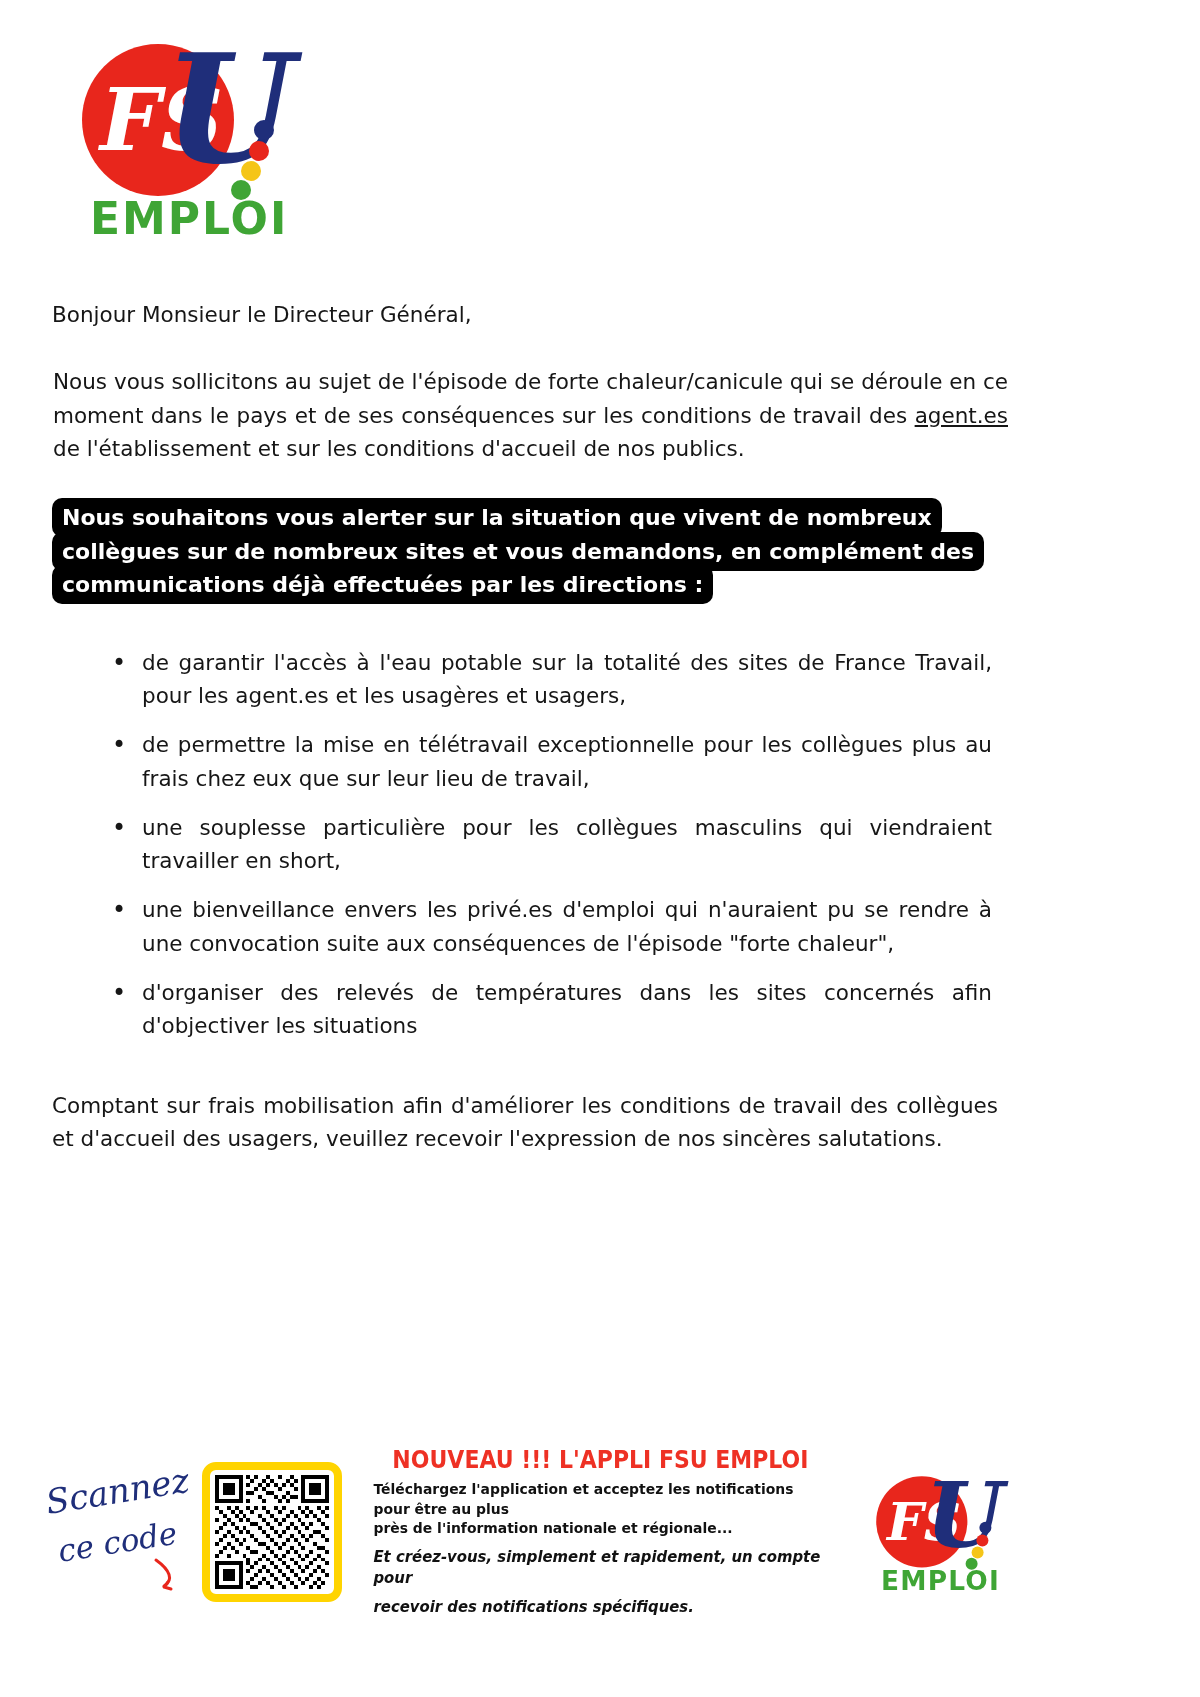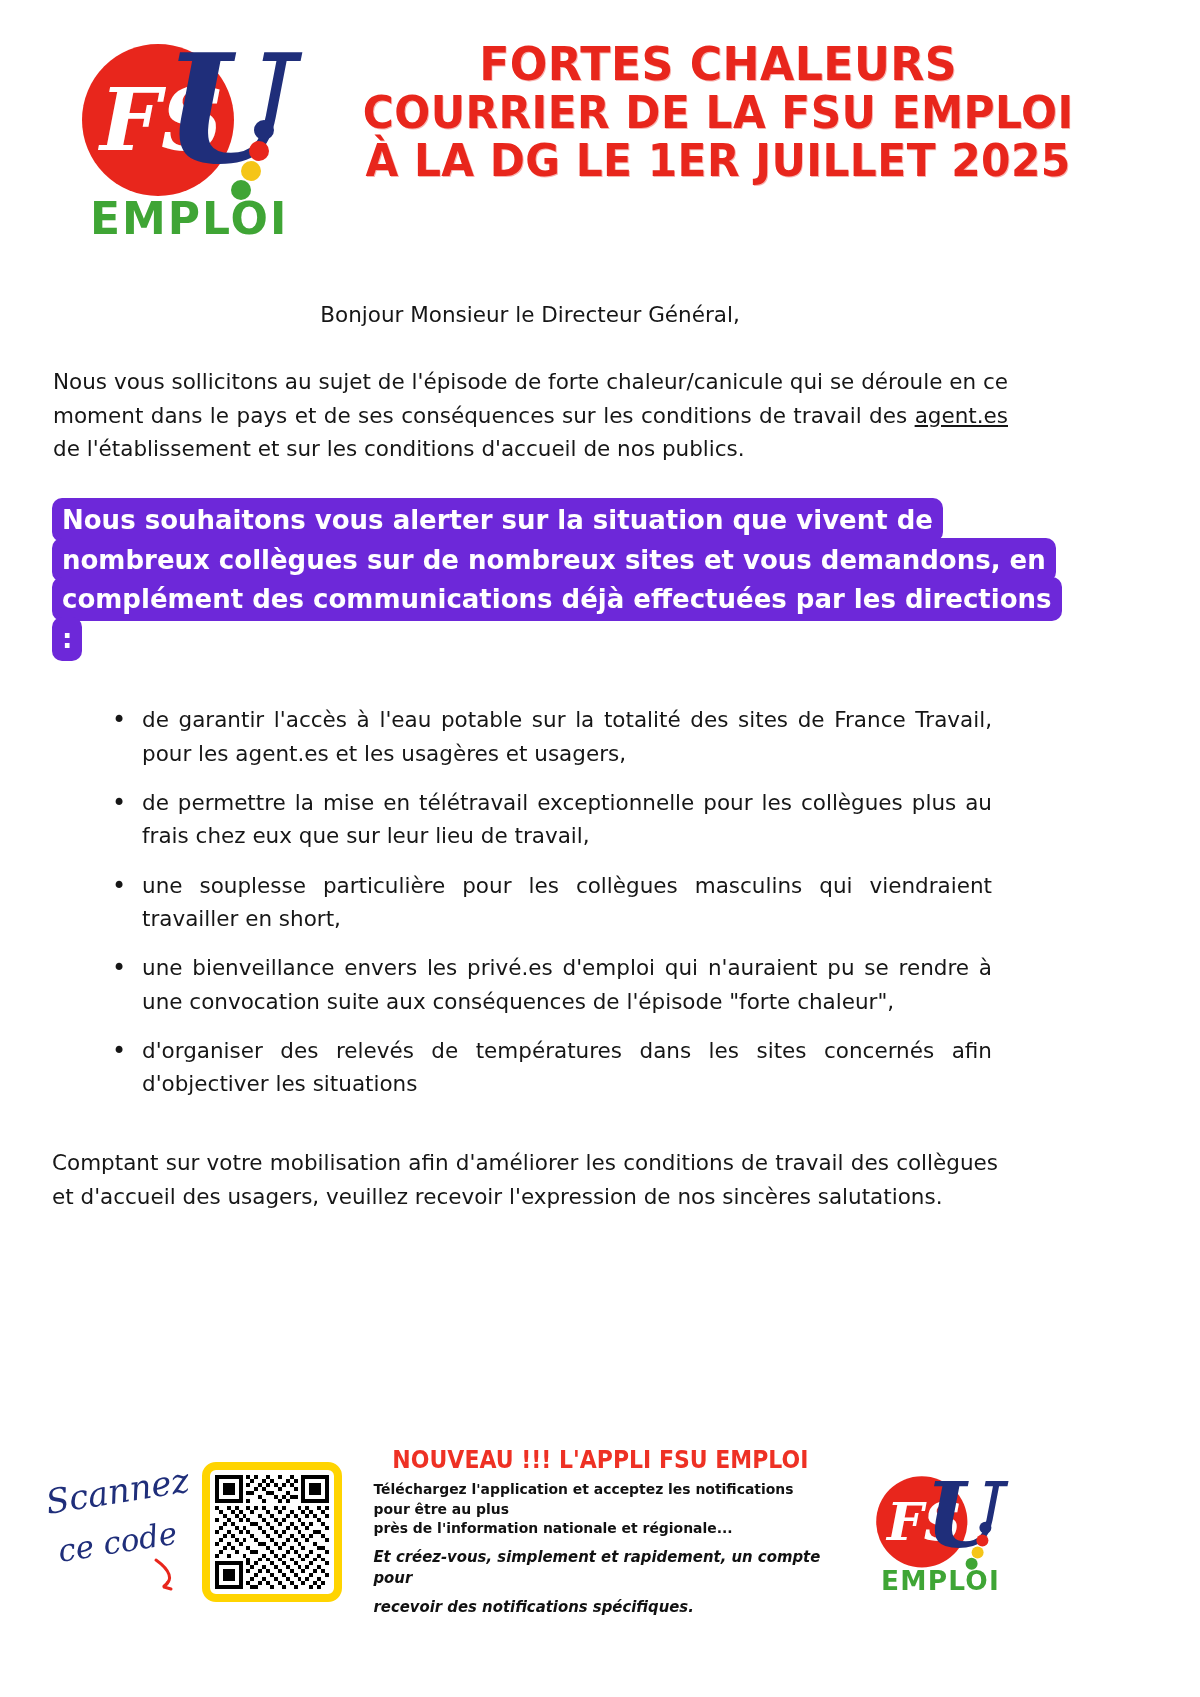--- a/index.html
+++ b/index.html
@@ -73,42 +73,42 @@
     font-family: "DejaVu Sans", "Liberation Sans", sans-serif;
     font-size: 21.5px;
     line-height: 1.55;
     color: #161616;
     text-align: justify;
     margin: 16px;
   }
 
   p.greeting {
     margin: 48px 0 0 0;
-    text-align: center;
+    text-align: left;
   }
 
   p.intro {
     margin: 34px 0 0 1px;
   }
 
   .u { text-decoration: underline; }
 
   
   .callout-wrap {
     margin: 36px 0 0 0;
     position: relative;
   }
   .callout {
     font-family: "DejaVu Sans", "Liberation Sans", sans-serif;
-    font-size: 26px;
+    font-size: 22px;
     font-weight: 700;
     line-height: 1.52;
     color: #ffffff;
     text-align: justify;
-    background: #6d28d9;
+    background: #000000;
     display: inline;
     box-decoration-break: clone;
     -webkit-box-decoration-break: clone;
     padding: 7px 10px;
     border-radius: 10px;
   }
   .callout-host {
     width: 1000px;
   }
 
@@ -222,46 +222,41 @@
         <text x="60" y="128" font-family="DejaVu Serif, Liberation Serif, serif" font-style="italic" font-weight="700" font-size="86" fill="#FFFFFF">FS</text>
         <text x="124" y="140" font-family="DejaVu Serif, Liberation Serif, serif" font-style="italic" font-weight="700" font-size="150" fill="#1F2E7A">U</text>
         <circle cx="224" cy="108" r="10" fill="#1F2E7A"></circle>
         <circle cx="219" cy="129" r="10" fill="#E8261C"></circle>
         <circle cx="211" cy="149" r="10" fill="#F5C518"></circle>
         <circle cx="201" cy="168" r="10" fill="#3FA535"></circle>
         <text x="50" y="212" font-family="DejaVu Sans, Liberation Sans, sans-serif" font-weight="700" font-size="44" letter-spacing="2" fill="#3FA535">EMPLOI</text>
       </svg>
     </div>
 
-    <div class="title-block">
-      <div class="title-line title-line-1">FORTES CHALEURS</div>
-      <div class="title-line title-line-2">COURRIER DE LA FSU EMPLOI</div>
-      <div class="title-line title-line-3">À LA DG LE 1ER JUILLET 2025</div>
-    </div>
   </div>
 
   <div class="content">
 
     <p class="body-text greeting">Bonjour Monsieur le Directeur Général,</p>
 
     <p class="body-text intro"><span>Nous vous sollicitons au sujet de l'épisode de forte chaleur/canicule qui se déroule en ce moment dans le pays et de ses conséquences sur les conditions de travail des </span><span class="u">agent.es</span><span> de l'établissement et sur les conditions d'accueil de nos publics.</span></p>
 
     <div class="callout-wrap">
       <div class="callout-host"><span class="callout">Nous souhaitons vous alerter sur la situation que vivent de nombreux collègues sur de nombreux sites et vous demandons, en complément des communications déjà effectuées par les directions :</span></div>
     </div>
 
     <ul class="demands">
       <li class="bullet-item">de garantir l'accès à l'eau potable sur la totalité des sites de France Travail, pour les agent.es et les usagères et usagers,</li>
       <li class="bullet-item">de permettre la mise en télétravail exceptionnelle pour les collègues plus au frais chez eux que sur leur lieu de travail,</li>
       <li class="bullet-item">une souplesse particulière pour les collègues masculins qui viendraient travailler en short,</li>
       <li class="bullet-item">une bienveillance envers les privé.es d'emploi qui n'auraient pu se rendre à une convocation suite aux conséquences de l'épisode "forte chaleur",</li>
       <li class="bullet-item">d'organiser des relevés de températures dans les sites concernés afin d'objectiver les situations</li>
     </ul>
 
-    <p class="body-text closing">Comptant sur votre mobilisation afin d'améliorer les conditions de travail des collègues et d'accueil des usagers, veuillez recevoir l'expression de nos sincères salutations.</p>
+    <p class="body-text closing">Comptant sur frais mobilisation afin d'améliorer les conditions de travail des collègues et d'accueil des usagers, veuillez recevoir l'expression de nos sincères salutations.</p>
   </div>
 
   <div class="footer">
 
     <div class="scan-handwriting">
       <svg width="150" height="140" viewBox="0 0 150 140">
         <text x="4" y="52" font-family="DejaVu Serif, Liberation Serif, serif" font-style="italic" font-size="34" fill="#1F2E7A" transform="rotate(-9 4 52)">Scannez</text>
         <text x="16" y="100" font-family="DejaVu Serif, Liberation Serif, serif" font-style="italic" font-size="31" fill="#1F2E7A" transform="rotate(-9 16 100)">ce code</text>
         <path d="M112 98 C 126 108, 130 118, 120 124" stroke="#E8261C" stroke-width="3" fill="none" stroke-linecap="round"></path>
         <path d="M124 120 L120 125 L127 127" stroke="#E8261C" stroke-width="3" fill="none" stroke-linecap="round" stroke-linejoin="round"></path>

